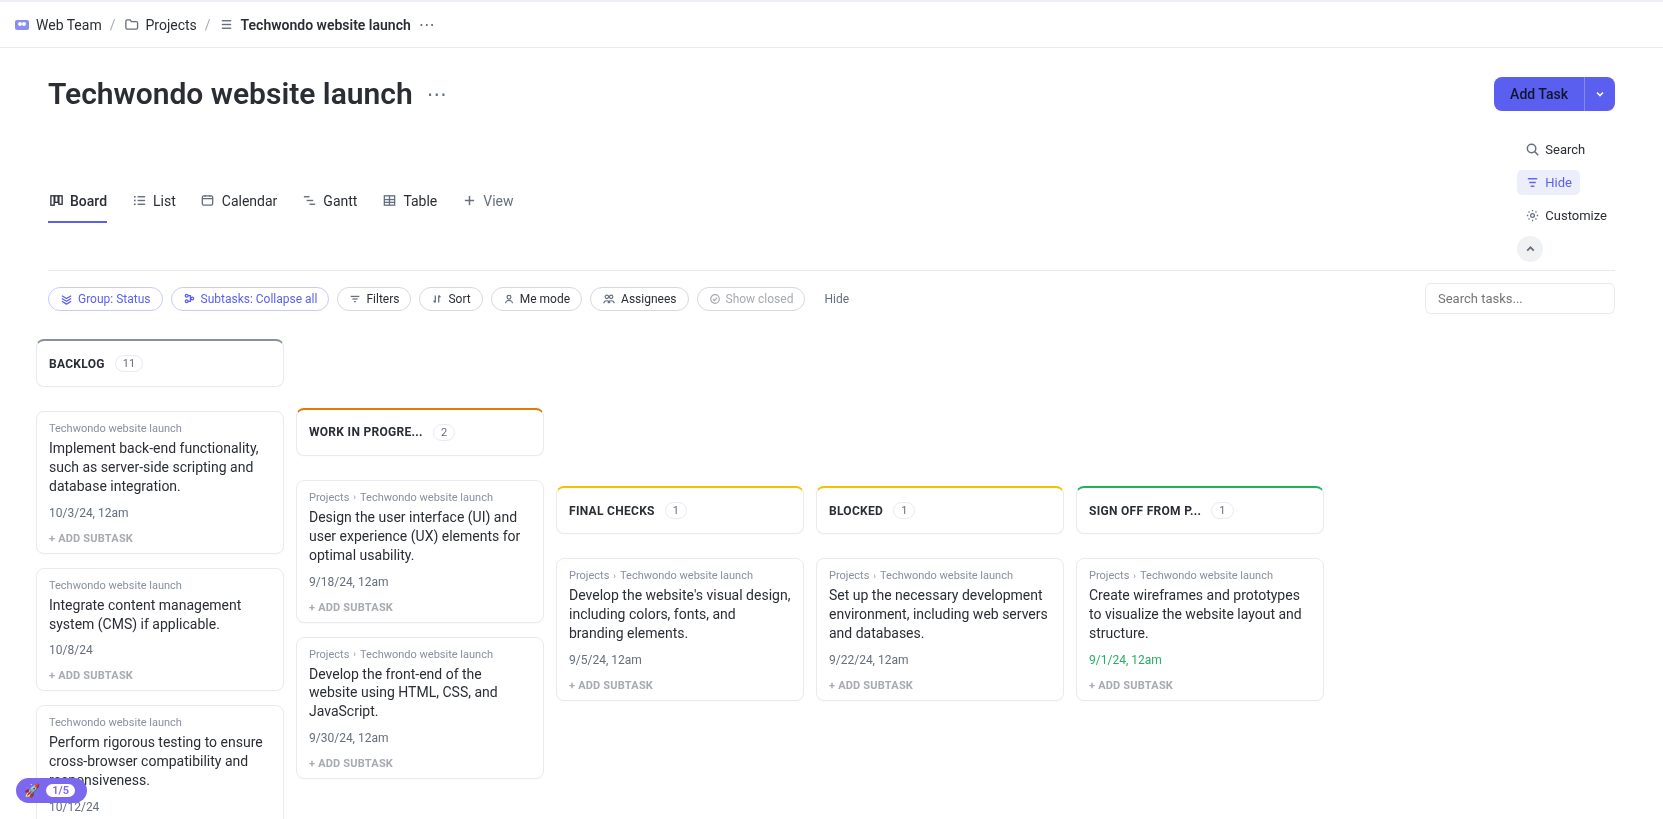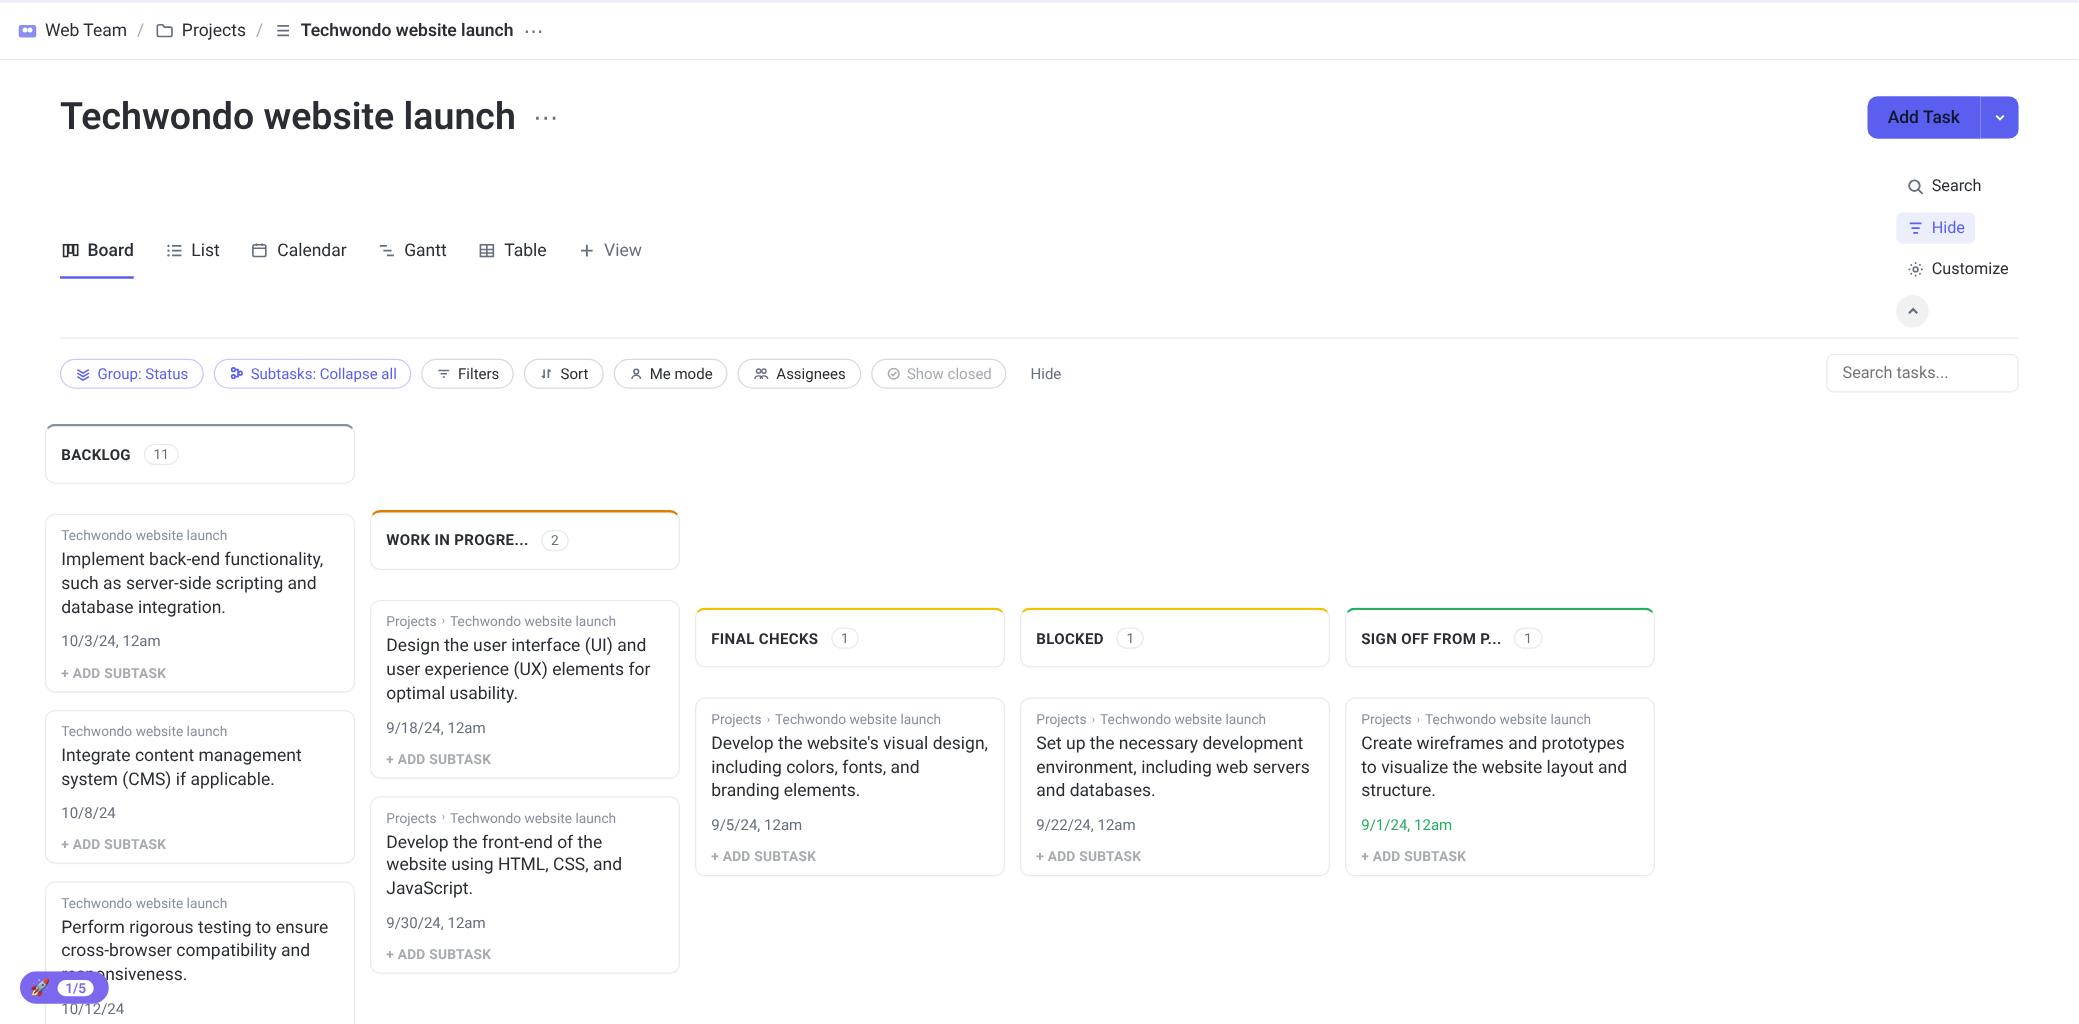--- a/index.html
+++ b/index.html
@@ -34,21 +34,21 @@
 .tab-tools { display:flex; align-items:flex-start; gap:8px; padding-bottom:8px;flex-direction:column;}
 .tool { display:flex; align-items:center; gap:5px; font-size:13px; cursor:pointer; padding:5px 8px; border-radius:5px; color:#2a2e34;}
 .tool.hide { background:#eceefc; color:#5b5fef; }
 .circle-btn { width:26px; height:26px; border-radius:50%; background:#f0f1f3; display:flex; align-items:center; justify-content:center; cursor:pointer; color:#656f7d;}
 .filters-row { display:flex; align-items:center; justify-content:space-between; padding:12px 0;}
 .filter-chips { display:flex; gap:8px; flex-wrap:wrap; align-items:center;}
 .chip { border:1px solid #d6d9de; border-radius:14px; padding:4px 11px; font-size:12px; cursor:pointer; display:flex; align-items:center; gap:5px; color:#2a2e34; background:#fff;}
 .chip.accent { border-color:#c9caf9; color:#5b5fef; background:#fff;}
 .chip.muted { color:#a7abb0; }
 .chip.plain-text { border:none; background:transparent; color:#656f7d; }
-.search-input { border:1px solid #e8eaed; border-radius:6px; padding:7px 12px; font-size:13px; width:154px; outline:none; color:#656f7d;}
+.search-input { border:1px solid #e8eaed; border-radius:6px; padding:7px 12px; font-size:13px; width:190px; outline:none; color:#656f7d;}
 .board { padding:0 0 40px 36px; display:flex; gap:12px; align-items:center; overflow-x:auto;margin-top:13px;}
 .column { width:248px; flex-shrink:0; }
 .col-head { border:1px solid #e8eaed; border-top-width:2px; border-radius:8px; padding:14px 12px; display:flex; align-items:center; gap:10px; background:#fff; box-shadow:0 1px 2px rgba(0,0,0,0.02);}
 .col-title { font-size:12px; font-weight:700; letter-spacing:0.3px; text-transform:uppercase; white-space:nowrap; overflow:hidden; text-overflow:ellipsis;}
 .col-count { border:1px solid #e8eaed; border-radius:10px; font-size:11px; padding:1px 7px; color:#656f7d;}
 .cards { margin-top:24px; display:flex; flex-direction:column; gap:14px;}
 .card { border:1px solid #e8eaed; border-radius:8px; padding:10px 12px 8px 12px; background:#fff; box-shadow:0 1px 2px rgba(0,0,0,0.02);}
 .card-crumb { font-size:11px; color:#87909e; display:flex; align-items:center; gap:4px; margin-bottom:4px;}
 .card-crumb .chev { font-size:9px;}
 .card-title { font-size:14px; line-height:1.35; color:#2a2e34; margin-bottom:10px; cursor:pointer;}

